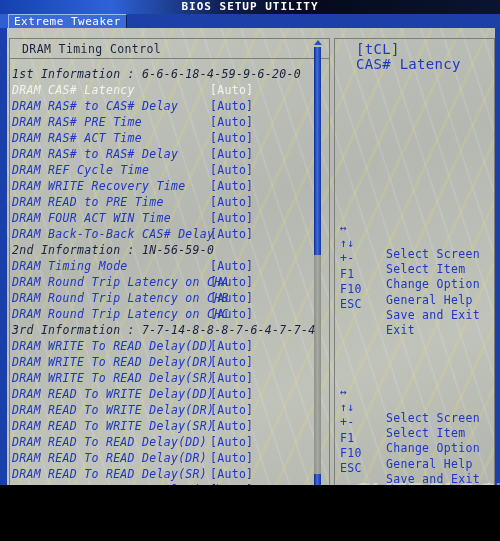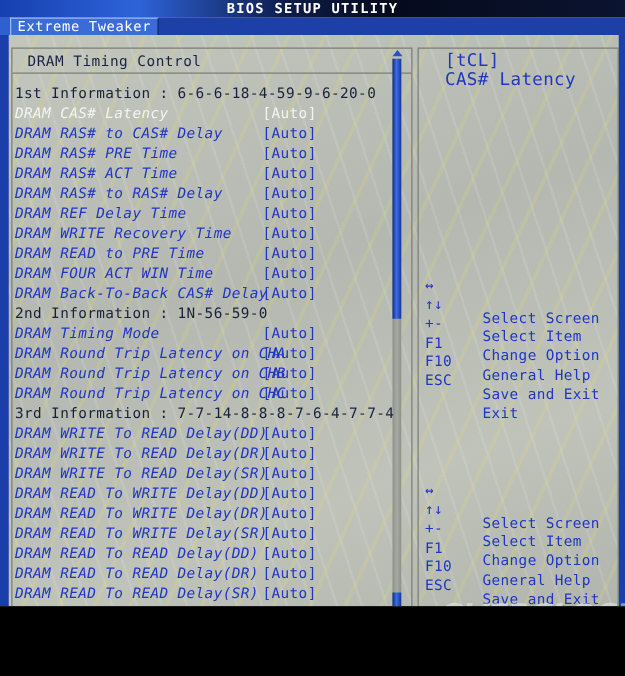--- a/index.html
+++ b/index.html
@@ -153,21 +153,21 @@
     white-space: nowrap;
   }
   .row .lab {
     position: absolute;
     left: 0; top: 0;
   }
   .row .val {
     position: absolute;
     left: 198px; top: 0;
   }
-  .row.info .lab { color: #18213c; }
+  .row.info .lab { color: #18213c; font-style: italic; }
   .row.opt  .lab { color: #1f36c4; font-style: italic; }
   .row.opt  .val { color: #1f36c4; }
   .row.sel  .lab { color: #f2f4f2; }
   .row.sel  .val { color: #f2f4f2; }
   
   .rightpanel {
     position: absolute;
     left: 334px; top: 38px;
     width: 161px; height: 473px;
     border: 1px solid #7b7f78;
@@ -297,21 +297,21 @@
       </div>
       <div class="row opt">
         <span class="lab">DRAM RAS# ACT Time</span>
         <span class="val">[Auto]</span>
       </div>
       <div class="row opt">
         <span class="lab">DRAM RAS# to RAS# Delay</span>
         <span class="val">[Auto]</span>
       </div>
       <div class="row opt">
-        <span class="lab">DRAM REF Delay Time</span>
+        <span class="lab">DRAM REF Cycle Time</span>
         <span class="val">[Auto]</span>
       </div>
       <div class="row opt">
         <span class="lab">DRAM WRITE Recovery Time</span>
         <span class="val">[Auto]</span>
       </div>
       <div class="row opt">
         <span class="lab">DRAM READ to PRE Time</span>
         <span class="val">[Auto]</span>
       </div>

